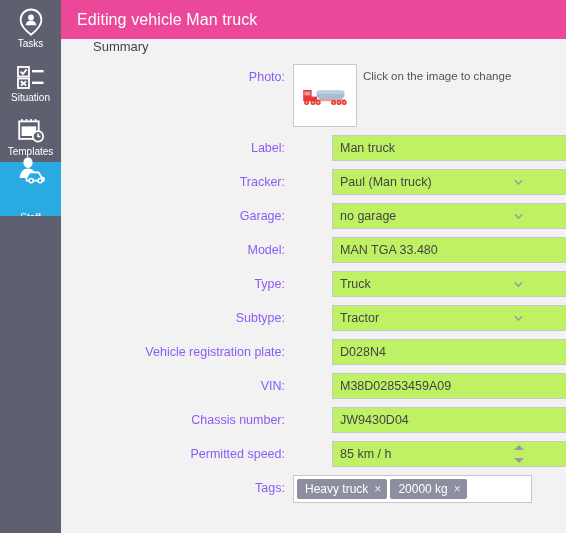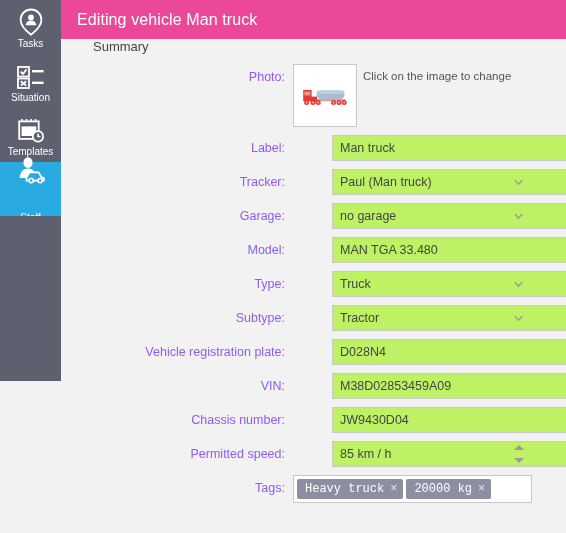--- a/index.html
+++ b/index.html
@@ -18,21 +18,21 @@
     width: 566px;
     height: 533px;
     display: flex;
     background: #f2f2f2;
   }
 
   
   .sidebar {
     width: 61px;
     min-width: 61px;
-    height: 381px;
+    height: 533px;
     background: #5e6070;
     display: flex;
     flex-direction: column;
   }
   .nav-item {
     height: 54px;
     width: 61px;
     display: flex;
     flex-direction: column;
     align-items: center;
@@ -214,21 +214,20 @@
     background: #8d8fa1;
     color: #ffffff;
     font-size: 12px;
     height: 20px;
     display: inline-flex;
     align-items: center;
     padding: 0 6px 0 8px;
     margin: 1px 3px 1px 0;
     border-radius: 2px;
     white-space: nowrap;
-    font-family: Liberation Mono, monospace;
   }
   .tag-x {
     margin-left: 6px;
     font-size: 12px;
     color: #e8e8ee;
     line-height: 1;
   }
 </style>
 </head>
 <body>

